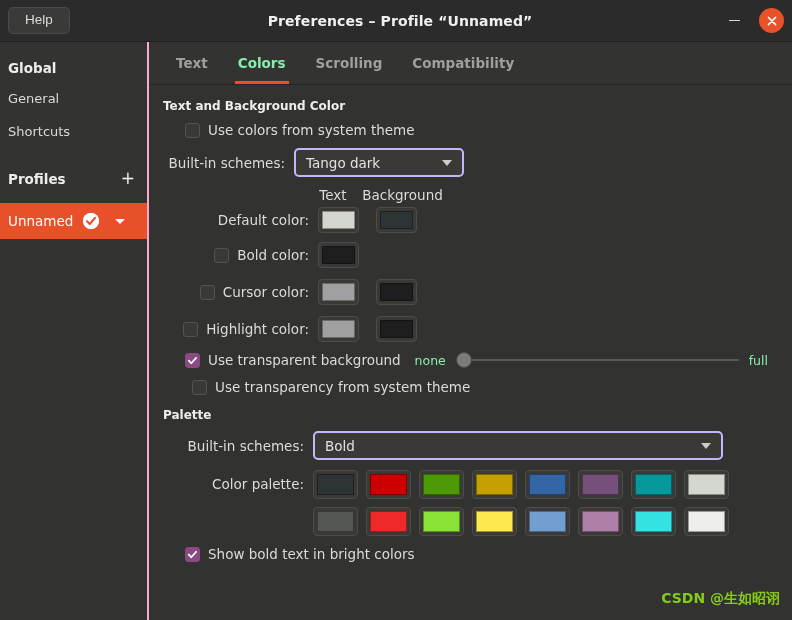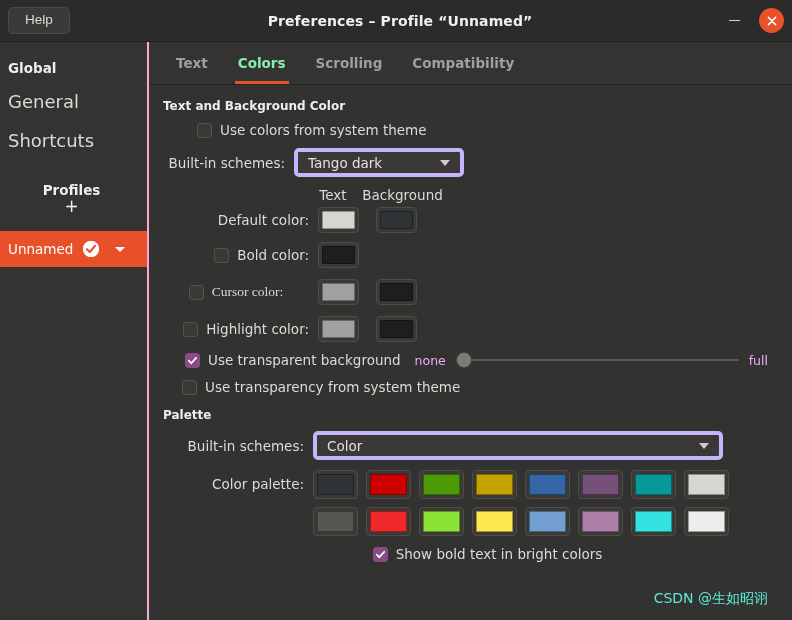--- a/index.html
+++ b/index.html
@@ -105,32 +105,31 @@
   .side-head {
     font-weight: bold;
     color: #f0eeec;
     padding: 6px 10px 6px 8px;
     font-size: 13.5px;
   }
   .side-item {
     padding: 9px 10px 9px 8px;
     color: #dcd9d6;
     cursor: pointer;
-    font-size: 18px;
+    font-size: 13px;
   }
   .side-sec {
     display: flex;
     align-items: center;
     justify-content: space-between;
     padding: 8px 12px 8px 8px;
     margin-top: 14px;
     font-weight: bold;
     color: #f0eeec;
     font-size: 13.5px;
-    flex-direction: column;
   }
   .plus-icon {
     font-size: 17px;
     line-height: 1;
     color: #f0eeec;
     cursor: pointer;
     font-weight: normal;
   }
   .profile-row {
     background: #e8502a;
@@ -248,21 +247,21 @@
     display: flex;
     align-items: center;
     gap: 8px;
     cursor: pointer;
   }
   .cb-label { font-size: 13.5px; color: #dedbd8; }
 
   
   .dropdown {
     background: #3b3936;
-    border: 4px solid #c4b5fd;
+    border: 2px solid #c4b5fd;
     border-radius: 5px;
     height: 29px;
     display: flex;
     align-items: center;
     padding: 0 10px;
     color: #e4e1de;
     font-size: 13.5px;
     box-sizing: border-box;
     cursor: pointer;
     justify-content: space-between;
@@ -305,21 +304,21 @@
 
   
   .slider {
     display: flex;
     align-items: center;
     flex: 1;
     margin-left: 14px;
   }
   .slider .cap {
     font-size: 12.5px;
-    color: #f0abfc;
+    color: #86efac;
   }
   .track-wrap {
     position: relative;
     flex: 1;
     height: 18px;
     display: flex;
     align-items: center;
     margin: 0 10px;
     cursor: pointer;
   }
@@ -354,25 +353,26 @@
     cursor: pointer;
   }
   .pal-sw .fill {
     width: 100%; height: 100%;
     border: 1px solid rgba(0,0,0,0.35);
     box-sizing: border-box;
   }
 
   .watermark {
     position: absolute;
-    right: 24px;
+    right: 12px;
     bottom: 12px;
     font-size: 14px;
-    color: #5eead4;
+    color: #84cc16;
     pointer-events: none;
+    font-weight: bold;
   }
 </style>
 </head>
 <body>
 
 <div id="app">
 
   <div class="titlebar">
     <button class="help-btn">Help</button>
     <div class="title-text">Preferences – Profile “Unnamed”</div>
@@ -416,21 +416,21 @@
         <div class="tab">Text</div>
         <div class="tab active">Colors</div>
         <div class="tab">Scrolling</div>
         <div class="tab">Compatibility</div>
       </div>
 
       <div class="panel">
 
         <div class="sec-title">Text and Background Color</div>
 
-        <div class="row" style="margin-left:34px;margin-bottom:10px;">
+        <div class="row" style="margin-left:22px;margin-bottom:10px;">
           <div class="cb-wrap">
             <span class="cb"></span>
             <span class="cb-label">Use colors from system theme</span>
           </div>
         </div>
 
         <div class="row" style="margin-bottom:10px;">
           <div class="lbl-right">Built-in schemes:</div>
           <div class="dropdown" style="width:170px;">
             <span>Tango dark</span>
@@ -460,21 +460,21 @@
               <span class="cb"></span>
               <span class="cb-label">Bold color:</span>
             </div>
           </div>
           <div class="swatch">
             <div class="fill" id="sw-1-t" style="background: rgb(30, 30, 30);"></div>
           </div>
         </div>
 
         <div class="row" style="margin-bottom:11px;">
-          <div style="width:155px;display:flex;justify-content:center;align-items:center;padding-right:9px;box-sizing:border-box;font-family:Liberation Serif, serif;">
+          <div style="width:155px;display:flex;justify-content:flex-end;align-items:center;padding-right:9px;box-sizing:border-box;">
             <div class="cb-wrap">
               <span class="cb"></span>
               <span class="cb-label">Cursor color:</span>
             </div>
           </div>
           <div class="swatch">
             <div class="fill" id="sw-2-t" style="background: rgb(160, 160, 160);"></div>
           </div>
           <div class="swatch" style="margin-left:17px;">
             <div class="fill" id="sw-2-b" style="background: rgb(30, 30, 30);"></div>
@@ -508,33 +508,33 @@
           <div class="slider">
             <span class="cap">none</span>
             <div class="track-wrap">
               <div class="track"></div>
               <div class="knob" id="slider-knob" style="left: calc(0% + 0px);"></div>
             </div>
             <span class="cap">full</span>
           </div>
         </div>
 
-        <div class="row" style="margin-left:11px;margin-bottom:13px;padding-left:8px;">
+        <div class="row" style="margin-left:21px;margin-bottom:13px;padding-left:8px;">
           <div class="cb-wrap">
             <span class="cb"></span>
             <span class="cb-label">Use transparency from system theme</span>
           </div>
         </div>
 
         <div class="sec-title">Palette</div>
 
         <div class="row" style="margin-bottom:10px;margin-right:8px;">
           <div class="lbl-right" style="width:150px;">Built-in schemes:</div>
           <div class="dropdown" style="flex:1;max-width:410px;">
-            <span>Color</span>
+            <span>Bold</span>
             <span class="dd-caret"></span>
           </div>
         </div>
 
         <div class="row" style="align-items:flex-start;margin-bottom:10px;">
           <div class="lbl-right" style="width:150px;padding-top:6px;">Color palette:</div>
           <div>
             <div class="pal-row" id="pal-row-1" style="margin-bottom:8px;">
                 <div class="pal-sw">
                   <div class="fill" style="background: rgb(46, 52, 54);"></div>
@@ -583,21 +583,21 @@
                 <div class="pal-sw">
                   <div class="fill" style="background: rgb(52, 226, 226);"></div>
                 </div>
                 <div class="pal-sw">
                   <div class="fill" style="background: rgb(238, 238, 236);"></div>
                 </div>
               </div>
           </div>
         </div>
 
-        <div class="row" style="margin-left:36px;justify-content:center;">
+        <div class="row" style="margin-left:22px;">
           <div class="cb-wrap">
             <span class="cb checked">
               <svg width="11" height="11" viewBox="0 0 12 12">
                 <path d="M2 6.2 L4.6 9 L10 3.2" stroke="#ffffff" stroke-width="1.9" fill="none" stroke-linecap="round" stroke-linejoin="round"></path>
               </svg>
             </span>
             <span class="cb-label">Show bold text in bright colors</span>
           </div>
         </div>
 

